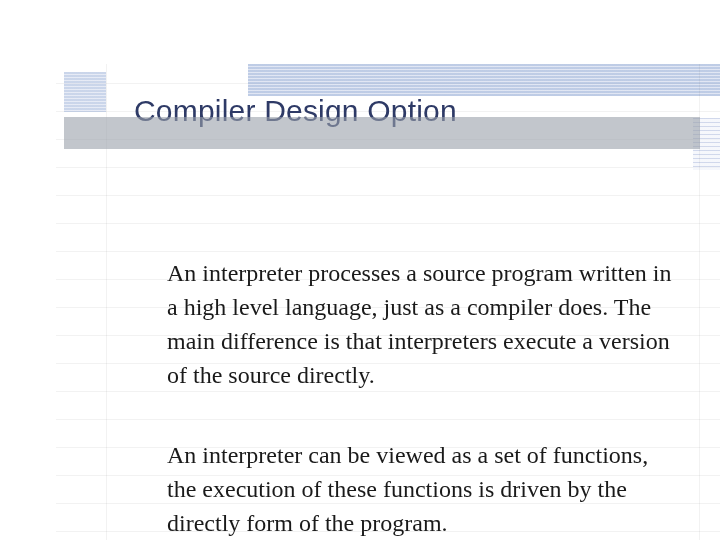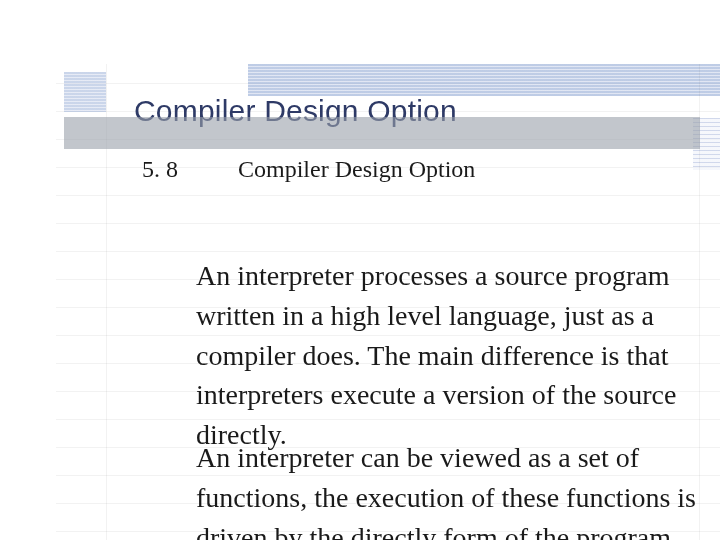--- a/index.html
+++ b/index.html
@@ -107,44 +107,41 @@
   .subsection {
     position: absolute;
     top: 120px;
     left: 66px;
     font-size: 24px;
     color: #1a1a1a;
   }
 
   .para {
     position: absolute;
-    left: 116px;
+    left: 87px;
     width: 540px;
-    font-size: 28px;
+    font-size: 24px;
     color: #1a1a1a;
     line-height: 1.42;
   }
   .para1 { top: 176px; }
   .para2 { top: 358px; }
 </style>
 </head>
 <body>
 
 <div class="slide">
 
   <div class="band-top"></div>
   <div class="band-left"></div>
   <div class="band-right-mid"></div>
   <div class="vlines"></div>
 
   <div class="title">Compiler Design Option</div>
   <div class="title-underline"></div>
 
-  <div class="section-number">
-    <span>5. 8</span>&nbsp;&nbsp;<span>Compiler Design Option</span>
-  </div>
 
 
   <div class="para para1">An interpreter processes a source program written in a high level language, just as a compiler does. The main difference is that interpreters execute a version of the source directly.</div>
 
   <div class="para para2">An interpreter can be viewed as a set of functions, the execution of these functions is driven by the directly form of the program.</div>
 
 </div>
 
 </body></html>

